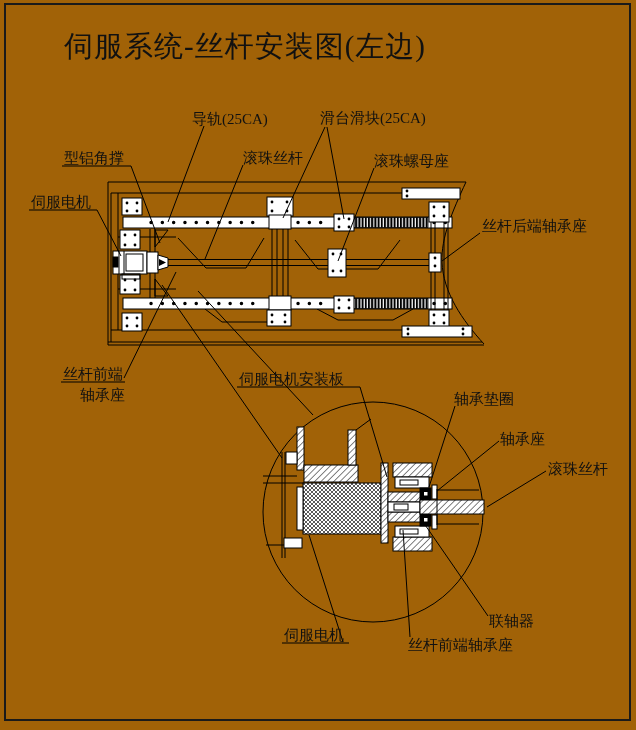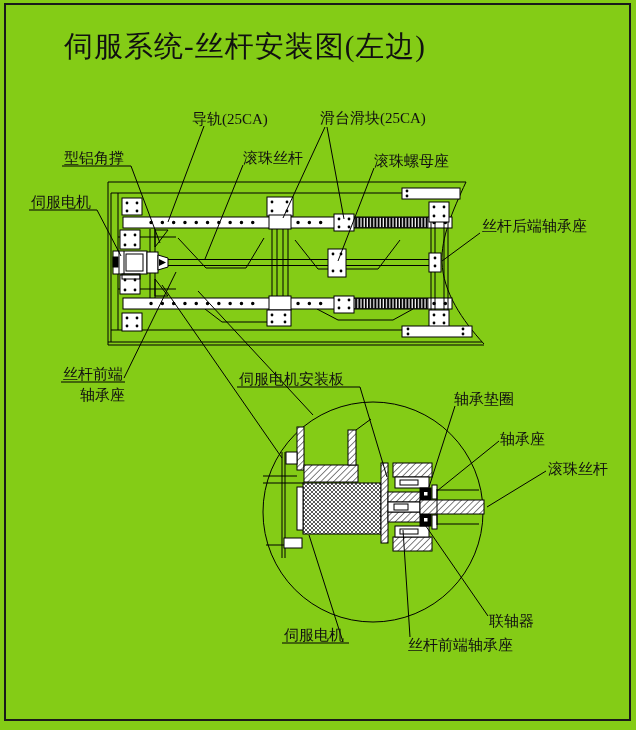--- a/index.html
+++ b/index.html
@@ -1,16 +1,16 @@
 <!DOCTYPE html>
 <html><head>
 <meta charset="utf-8">
 <style>
   html,body{margin:0;padding:0;background:#e8e8e8;}
-  #stage{position:relative;width:636px;height:730px;background:#84cc16;
+  #stage{position:relative;width:636px;height:730px;background:#a16207;
          font-family:"Liberation Serif","DejaVu Serif",serif;}
   svg{position:absolute;left:0;top:0;}
   text{fill:#111;}
   .lbl{font-size:15px;font-family:"Liberation Serif","DejaVu Serif",serif;}
   .ttl{font-size:29px;letter-spacing:1px;font-family:"Liberation Serif","DejaVu Serif",serif;}
 </style>
 </head>
 <body>
 
 <div id="stage">

